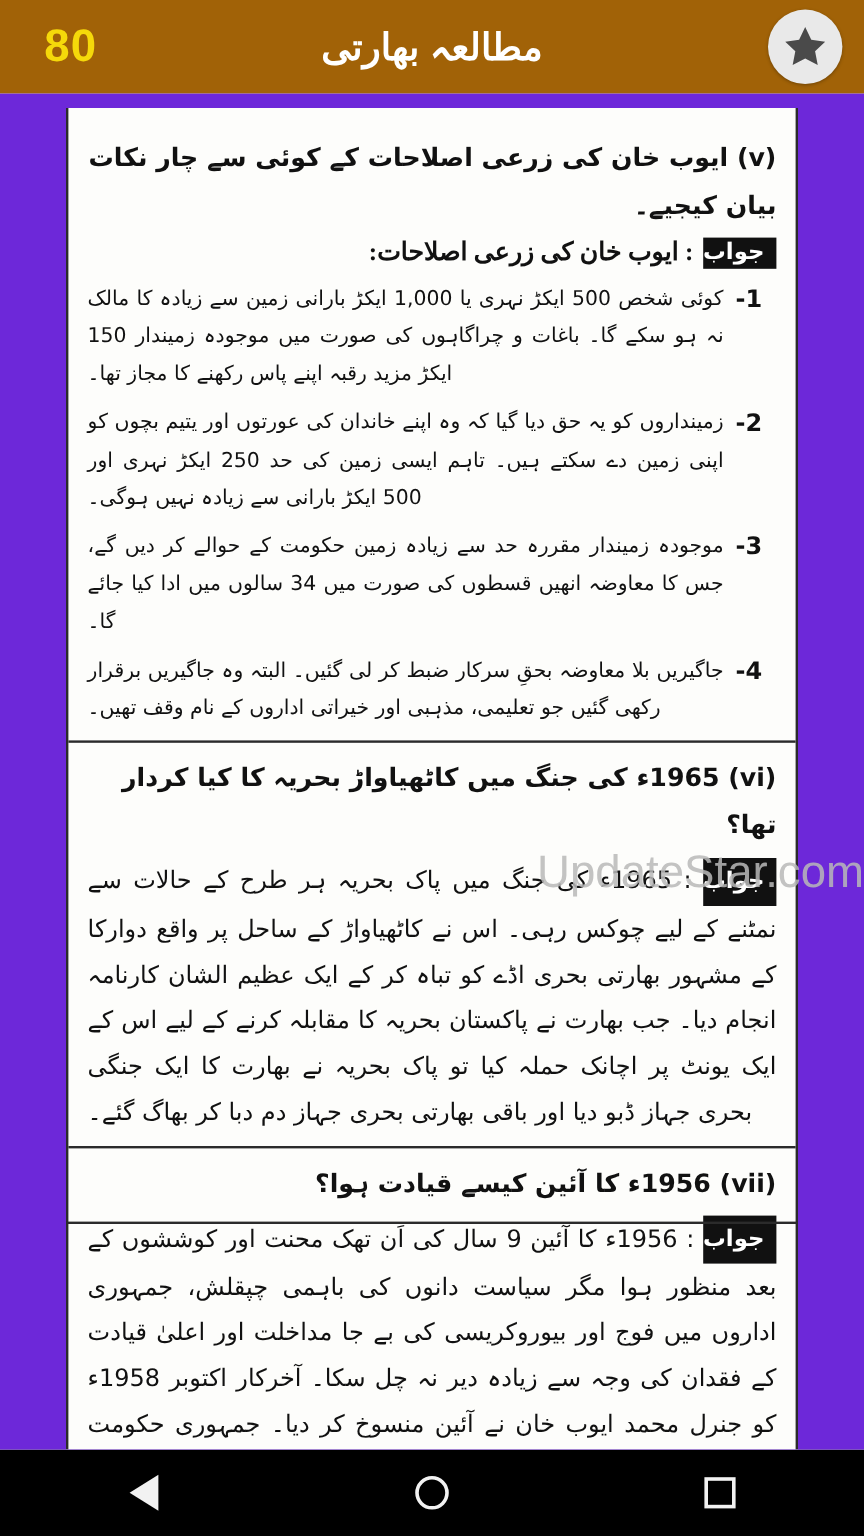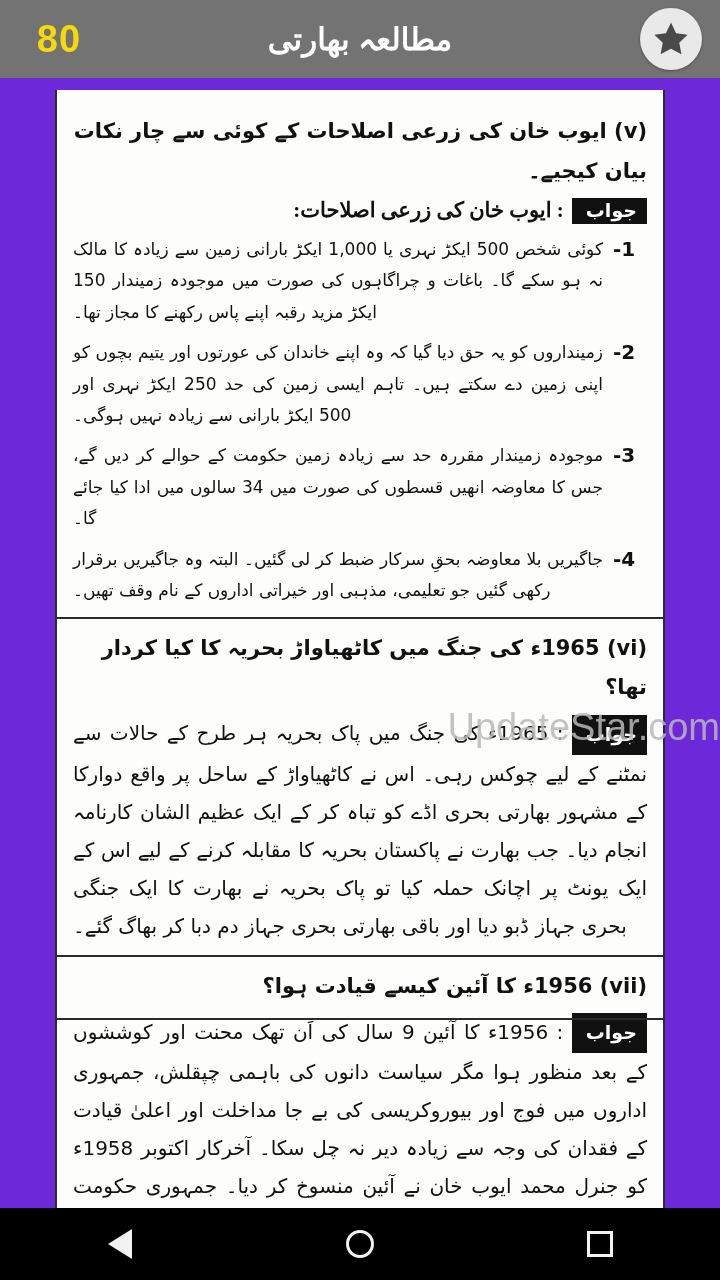--- a/index.html
+++ b/index.html
@@ -16,21 +16,21 @@
     height: 1280px;
     display: flex;
     flex-direction: column;
     background: #ffffff;
   }
 
   
   .appbar {
     position: relative;
     height: 78px;
-    background: #737373;
+    background: #a16207;
     display: flex;
     align-items: center;
     flex: 0 0 78px;
     padding: 0 14px;
   }
   .page-number {
     color: #f5d90a;
     font-size: 38px;
     font-weight: bold;
     letter-spacing: 1px;
@@ -109,21 +109,21 @@
     align-items: center;
     gap: 8px;
     font-size: 21px;
     font-weight: 700;
     margin: 4px 0 10px 0;
     direction: rtl;
   }
   .ans-chip {
     background: #111111;
     color: #ffffff;
-    padding: 1px 10px 3px 14px;
+    padding: 1px 10px 3px 0;
     font-size: 19px;
     font-weight: 700;
     letter-spacing: 0.5px;
   }
   .ans-colon { font-size: 21px; font-family: Liberation Serif, serif; }
 
   ul.numlist { list-style: none; }
   .num-item {
     display: flex;
     flex-direction: row;

